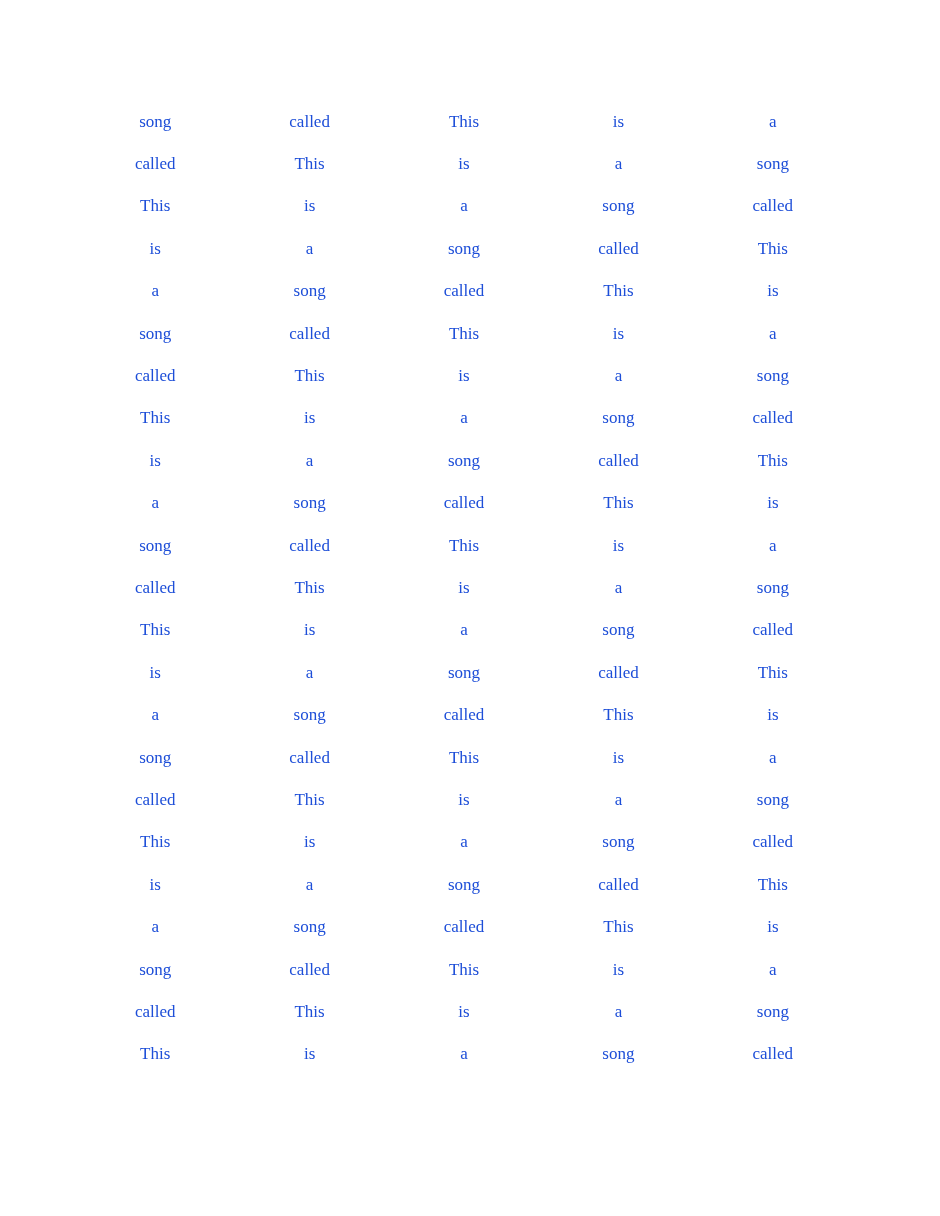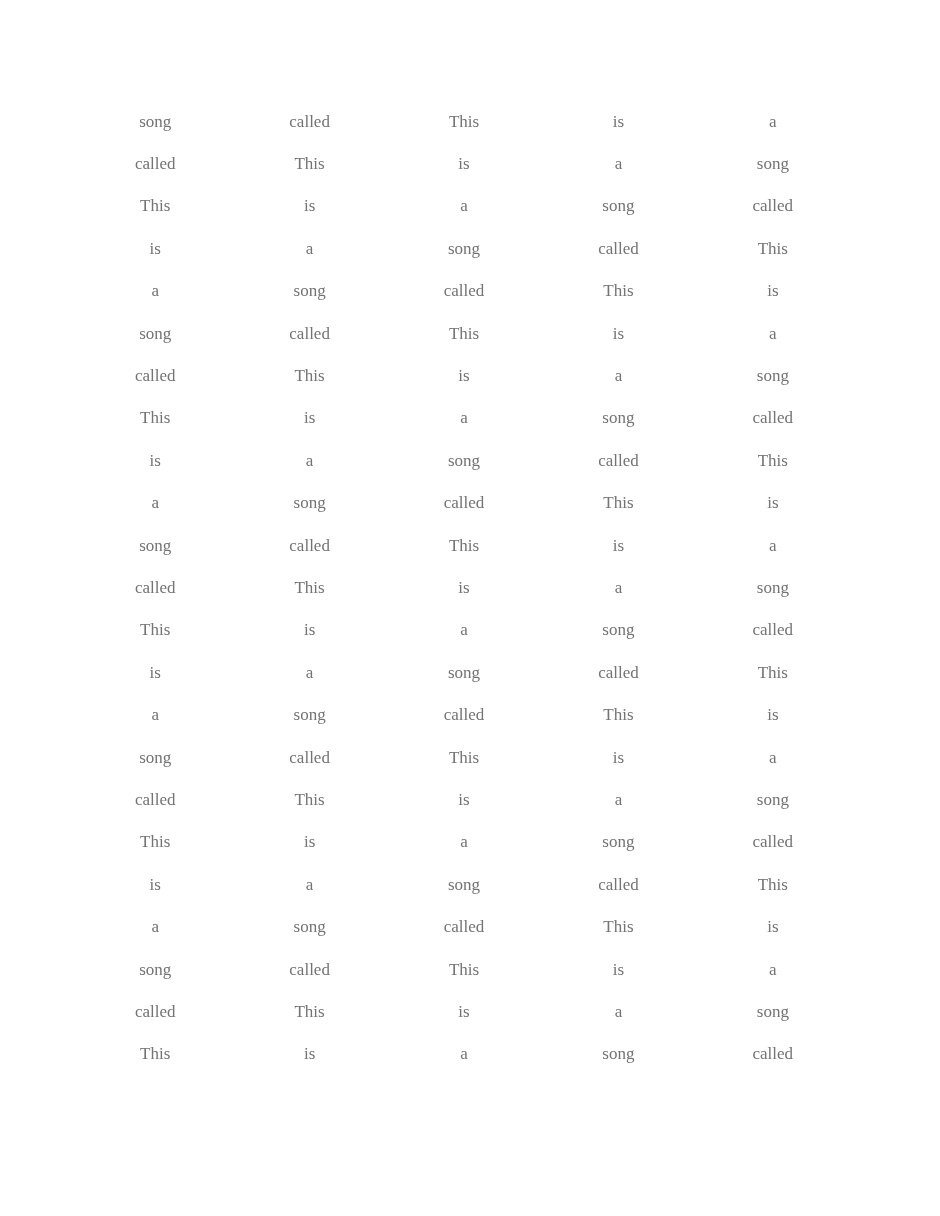--- a/index.html
+++ b/index.html
@@ -7,21 +7,21 @@
     padding: 0;
     background: #ffffff;
   }
   .page {
     position: relative;
     width: 940px;
     height: 1216px;
     background: #ffffff;
     overflow: hidden;
     font-family: "Liberation Serif", serif;
-    color: #737373;
+    color: #1d4ed8;
   }
   .word-grid {
     position: absolute;
     top: 100px;
     left: 78px;
     width: 772px;
   }
   .word-row {
     display: flex;
     height: 42.4px;

